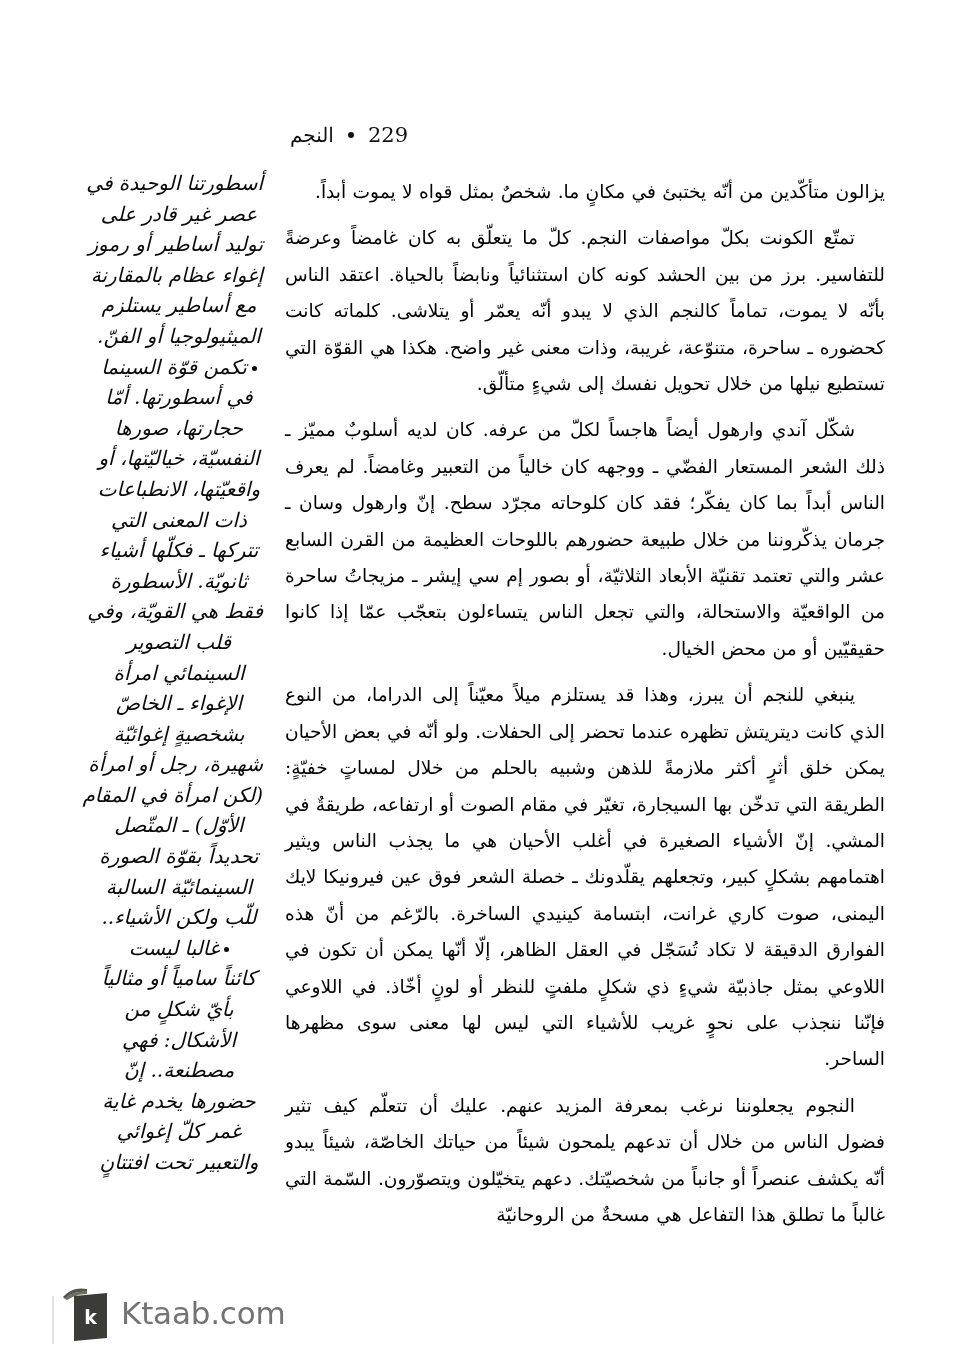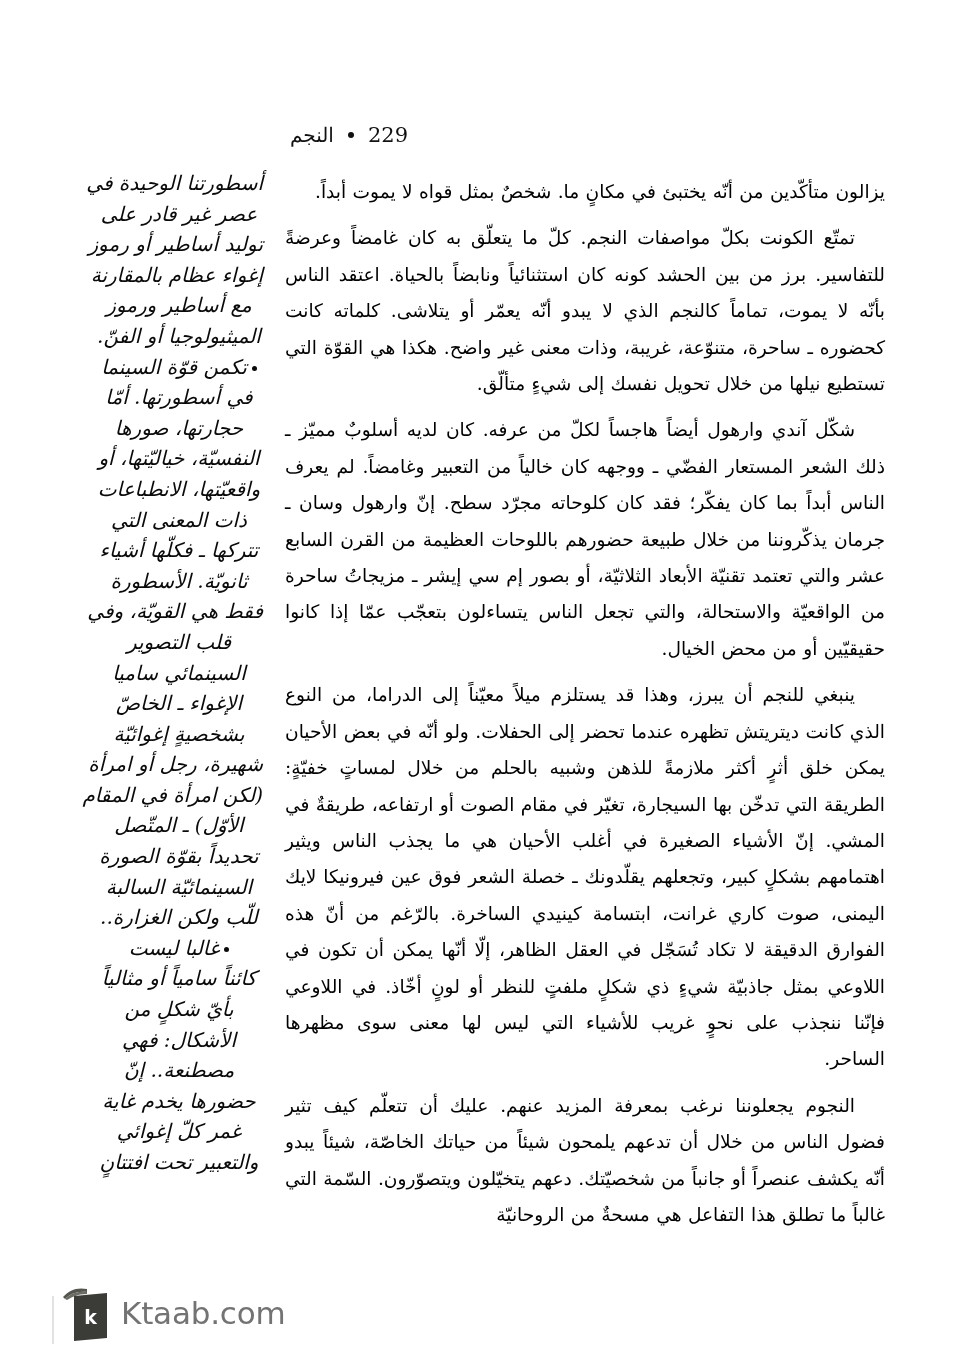--- a/index.html
+++ b/index.html
@@ -199,43 +199,43 @@
   </div>
 
   <div class="body-area">
 
     <div class="sidebar">
         <div class="sidebar-block">
           <div class="sidebar-line"><span>أسطورتنا الوحيدة في</span></div>
           <div class="sidebar-line"><span>عصر غير قادر على</span></div>
           <div class="sidebar-line"><span>توليد أساطير أو رموز</span></div>
           <div class="sidebar-line"><span>إغواء عظام بالمقارنة</span></div>
-          <div class="sidebar-line"><span>مع أساطير ورموز</span></div>
+          <div class="sidebar-line"><span>مع أساطير يستلزم</span></div>
           <div class="sidebar-line"><span>الميثيولوجيا أو الفنّ.</span></div>
         </div>
         <div class="sidebar-block">
           <div class="sidebar-line"><span class="sb-bullet"></span><span>تكمن قوّة السينما</span></div>
           <div class="sidebar-line"><span>في أسطورتها. أمّا</span></div>
           <div class="sidebar-line"><span>حجارتها، صورها</span></div>
           <div class="sidebar-line"><span>النفسيّة، خياليّتها، أو</span></div>
           <div class="sidebar-line"><span>واقعيّتها، الانطباعات</span></div>
           <div class="sidebar-line"><span>ذات المعنى التي</span></div>
           <div class="sidebar-line"><span>تتركها ـ فكلّها أشياء</span></div>
           <div class="sidebar-line"><span>ثانويّة. الأسطورة</span></div>
           <div class="sidebar-line"><span>فقط هي القويّة، وفي</span></div>
           <div class="sidebar-line"><span>قلب التصوير</span></div>
-          <div class="sidebar-line"><span>السينمائي ساميا</span></div>
+          <div class="sidebar-line"><span>السينمائي امرأة</span></div>
           <div class="sidebar-line"><span>الإغواء ـ الخاصّ</span></div>
           <div class="sidebar-line"><span>بشخصيةٍ إغوائيّة</span></div>
           <div class="sidebar-line"><span>شهيرة، رجل أو امرأة</span></div>
           <div class="sidebar-line"><span>(لكن امرأة في المقام</span></div>
           <div class="sidebar-line"><span>الأوّل) ـ المتّصل</span></div>
           <div class="sidebar-line"><span>تحديداً بقوّة الصورة</span></div>
           <div class="sidebar-line"><span>السينمائيّة السالبة</span></div>
-          <div class="sidebar-line"><span>للّب ولكن الغزارة..</span></div>
+          <div class="sidebar-line"><span>للّب ولكن الأشياء..</span></div>
         </div>
         <div class="sidebar-block">
           <div class="sidebar-line"><span class="sb-bullet"></span><span>غالبا ليست</span></div>
           <div class="sidebar-line"><span>كائناً سامياً أو مثالياً</span></div>
           <div class="sidebar-line"><span>بأيّ شكلٍ من</span></div>
           <div class="sidebar-line"><span>الأشكال: فهي</span></div>
           <div class="sidebar-line"><span>مصطنعة.. إنّ</span></div>
           <div class="sidebar-line"><span>حضورها يخدم غاية</span></div>
           <div class="sidebar-line"><span>غمر كلّ إغوائي</span></div>
           <div class="sidebar-line"><span>والتعبير تحت افتتانٍ</span></div>

